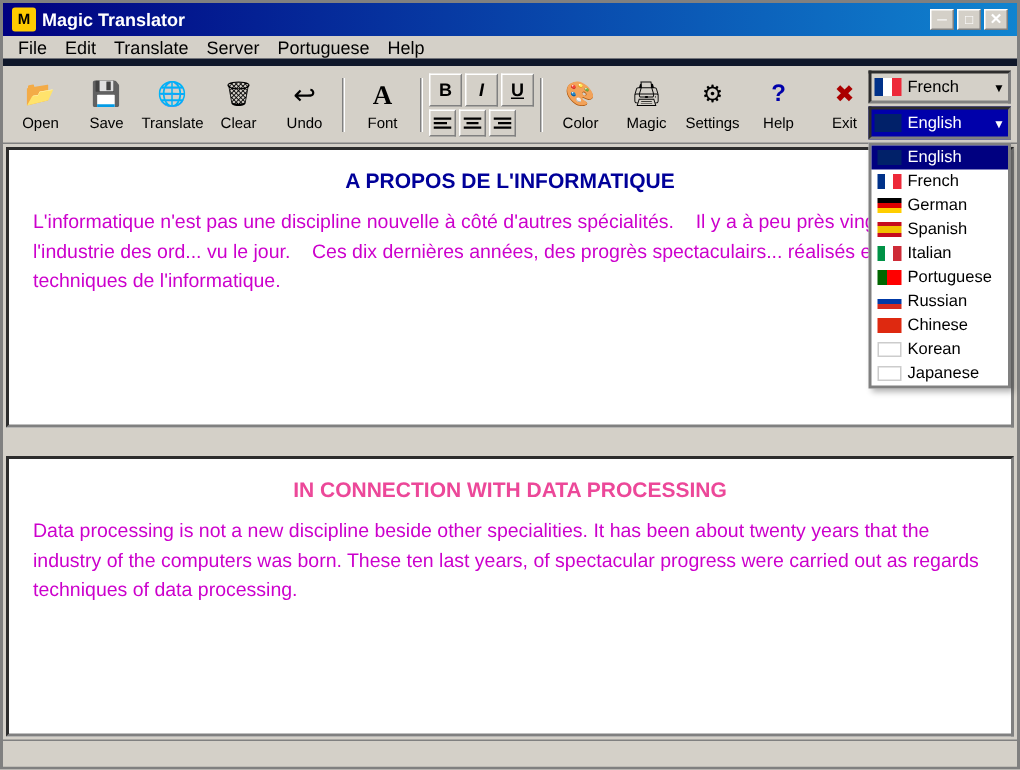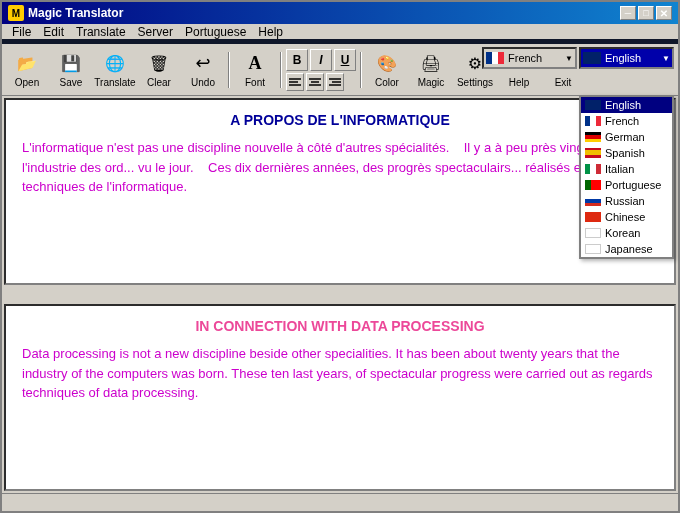--- a/index.html
+++ b/index.html
@@ -146,21 +146,21 @@
       justify-content: center;
       font-size: 8px;
       border-top-color: #fff;
       border-left-color: #fff;
     }
     .lang-dropdown-area {
       position: absolute;
       right: 4px;
       top: 3px;
       display: flex;
-      flex-direction: row;
+      flex-direction: column;
       gap: 2px;
       z-index: 100;
     }
     .lang-select {
       display: flex;
       align-items: center;
       background: #d4d0c8;
       border: 2px inset #808080;
       height: 22px;
       width: 95px;

